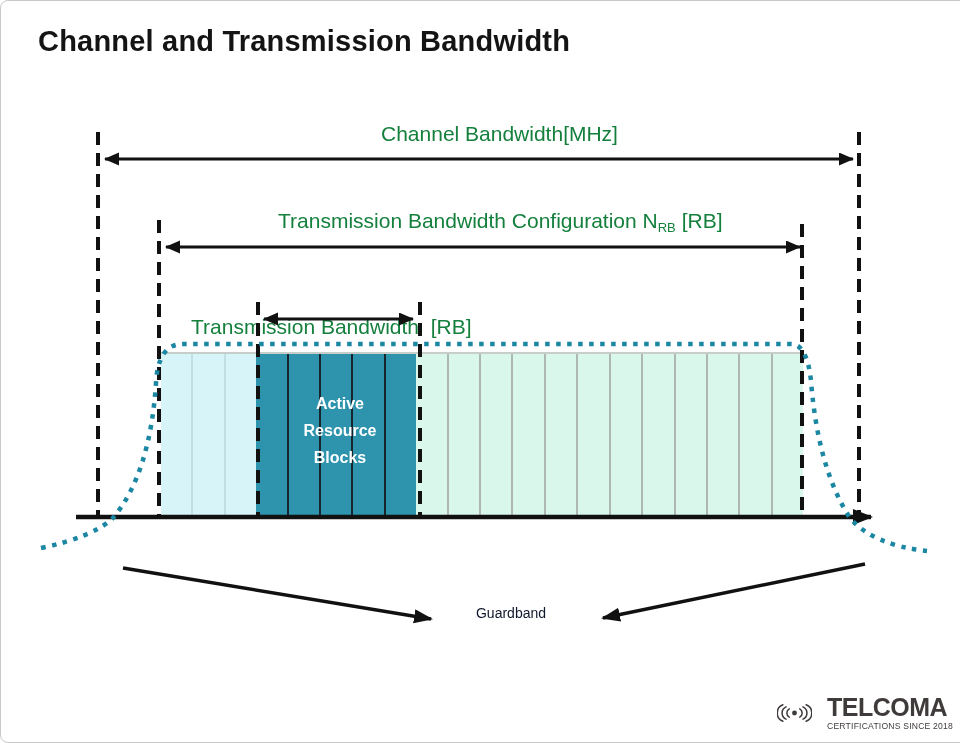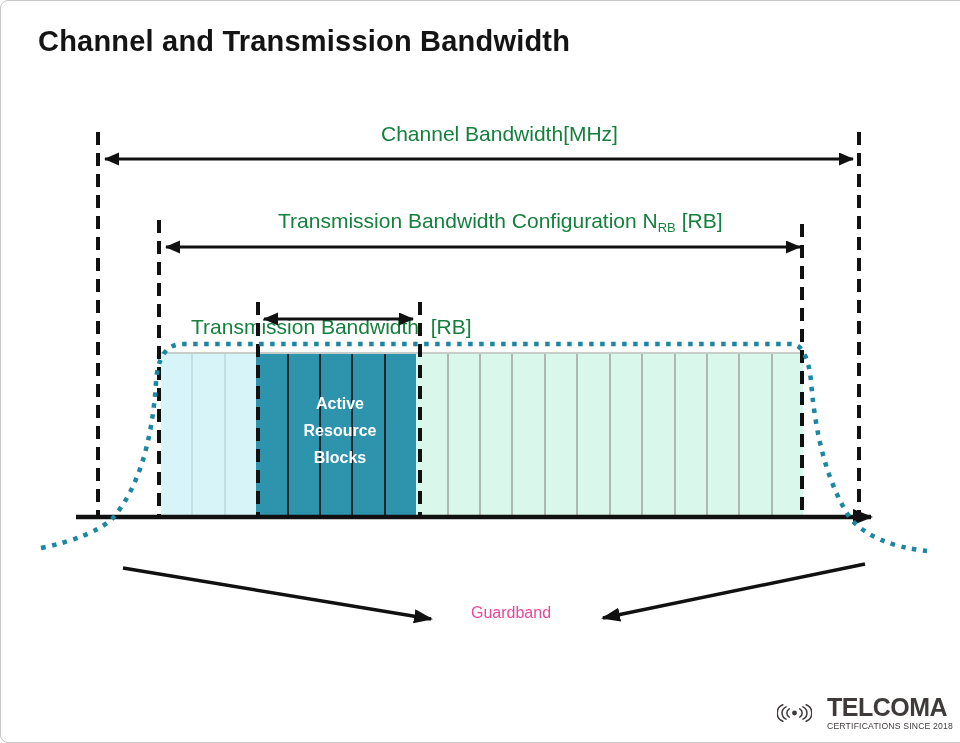--- a/index.html
+++ b/index.html
@@ -21,21 +21,21 @@
     position:absolute;left:160px;top:351px;width:642px;height:164px;
     display:flex;border-top:2px solid #c7cdc9;box-sizing:border-box;
   }
   .block{flex:1 1 0;box-sizing:border-box;}
   .active-label{
     position:absolute;left:283px;top:389px;width:112px;
     text-align:center;color:#ffffff;font-size:16px;font-weight:600;line-height:27px;
   }
   .guardband{
     position:absolute;left:377px;top:598px;width:266px;text-align:center;
-    font-size:16px;line-height:28px;color:#ec4899;
+    font-size:14px;line-height:28px;color:#0f172a;
   }
   .overlay{position:absolute;left:0;top:0;width:958px;height:741px;pointer-events:none;}
   .logo{
     position:absolute;left:776px;top:689px;width:176px;height:46px;
     display:flex;align-items:center;gap:4px;color:#3F3B3A;
   }
   .logo-text{display:flex;flex-direction:column;line-height:1;margin-left:11px;}
   .logo-brand{font-size:25px;font-weight:800;letter-spacing:-.5px;}
   .logo-tagline{font-size:8.6px;letter-spacing:.2px;margin-top:2px;white-space:nowrap;}
 </style>

